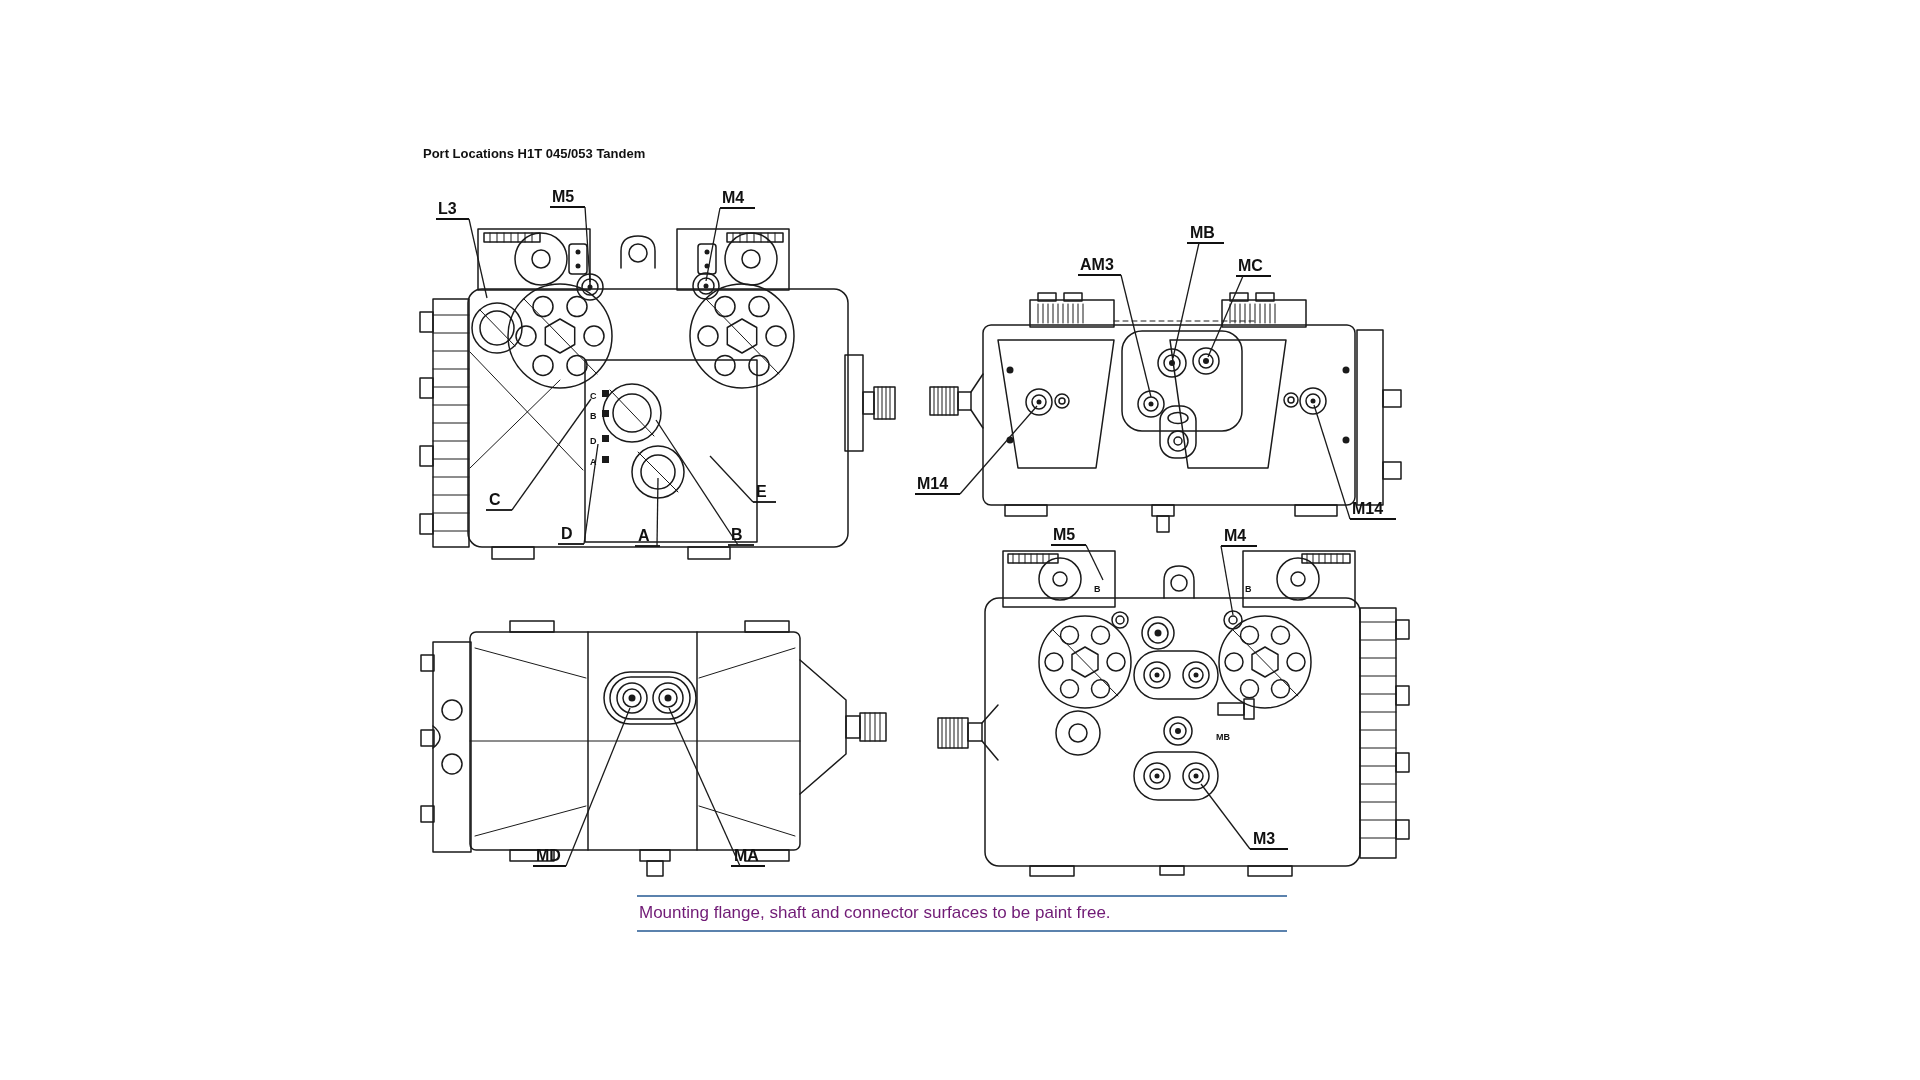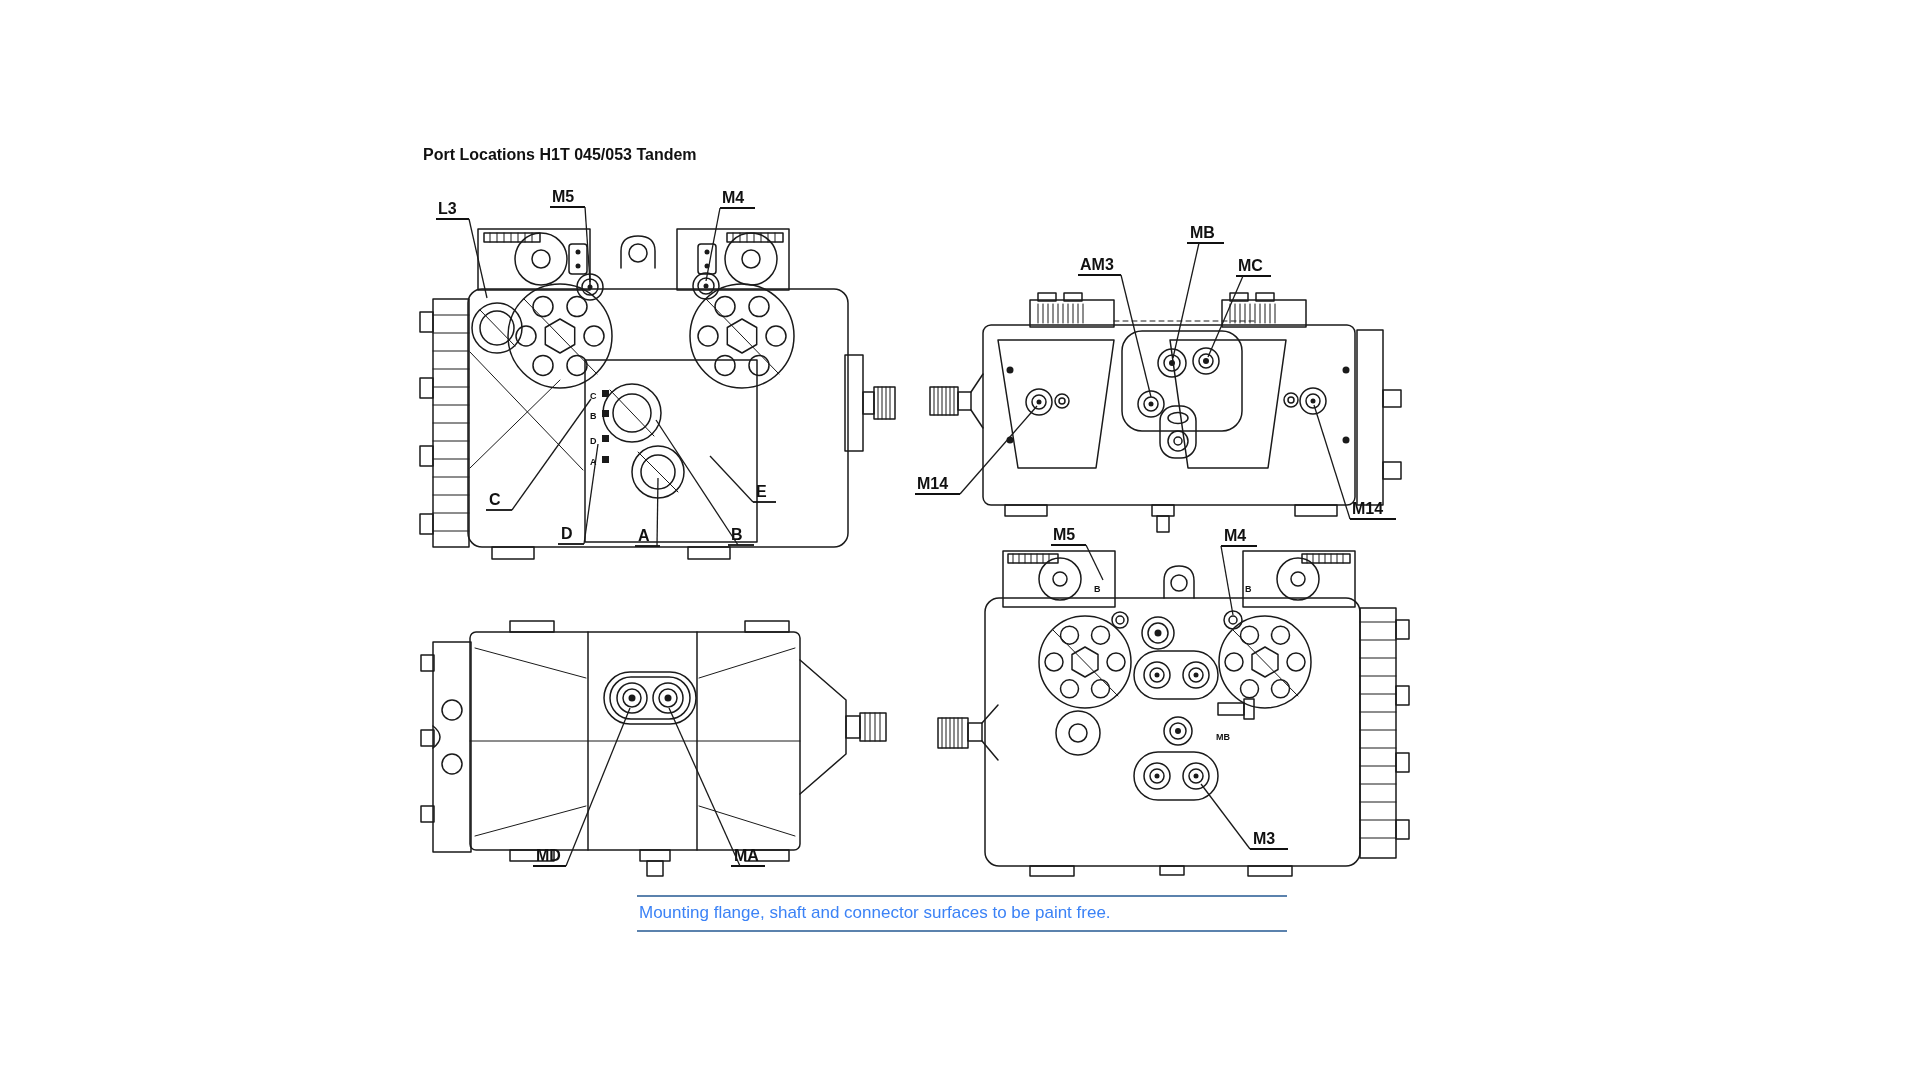--- a/index.html
+++ b/index.html
@@ -1,21 +1,21 @@
 <!DOCTYPE html>
 <html><head>
 <meta charset="utf-8">
 <style>
   html,body{margin:0;padding:0;background:#ffffff;}
   #page{position:relative;width:1920px;height:1080px;background:#ffffff;overflow:hidden;
         font-family:"Liberation Sans", sans-serif;}
-  #title{position:absolute;left:423px;top:146px;font-size:16px;font-weight:bold;color:#111;}
+  #title{position:absolute;left:423px;top:146px;font-size:13px;font-weight:bold;color:#111;}
   #note{position:absolute;left:637px;top:895px;width:648px;
         border-top:2px solid #5b82ad;border-bottom:2px solid #5b82ad;
-        padding:6px 0 7px 2px;color:#3b82f6;font-size:17px;}
+        padding:6px 0 7px 2px;color:#701a75;font-size:17px;}
   svg{position:absolute;left:0;top:0;}
   .ln{stroke:#1a1a1a;fill:none;stroke-width:1.5;stroke-linejoin:round;stroke-linecap:round;}
   .thin{stroke-width:1;}
   .fillb{fill:#1a1a1a;stroke:none;}
   .co{fill:#111;stroke:none;font:bold 16px "Liberation Sans", sans-serif;}
   .stamp{fill:#111;stroke:none;font:bold 9px "Liberation Sans", sans-serif;}
   .lead{stroke:#1a1a1a;stroke-width:1.3;fill:none;}
   .ul{stroke:#111;stroke-width:1.8;}
   .dash{stroke-dasharray:5 4;stroke-width:1;}
 </style>

